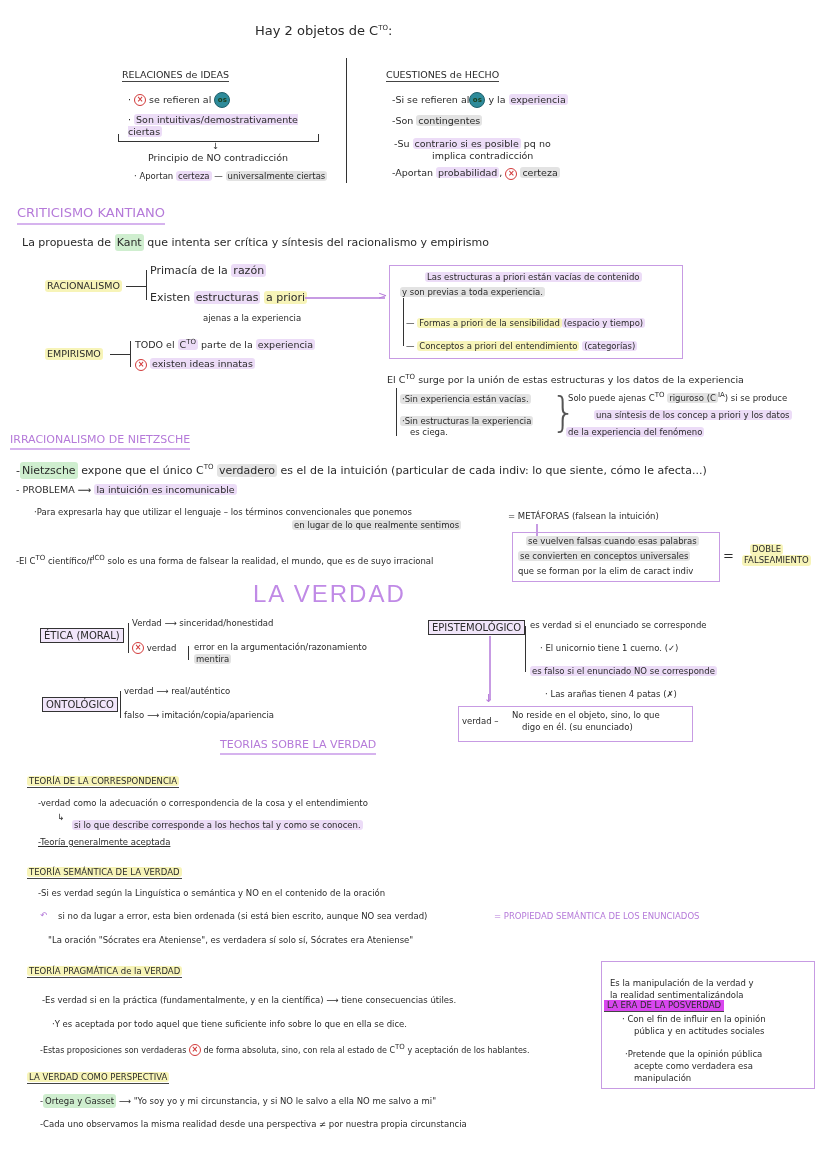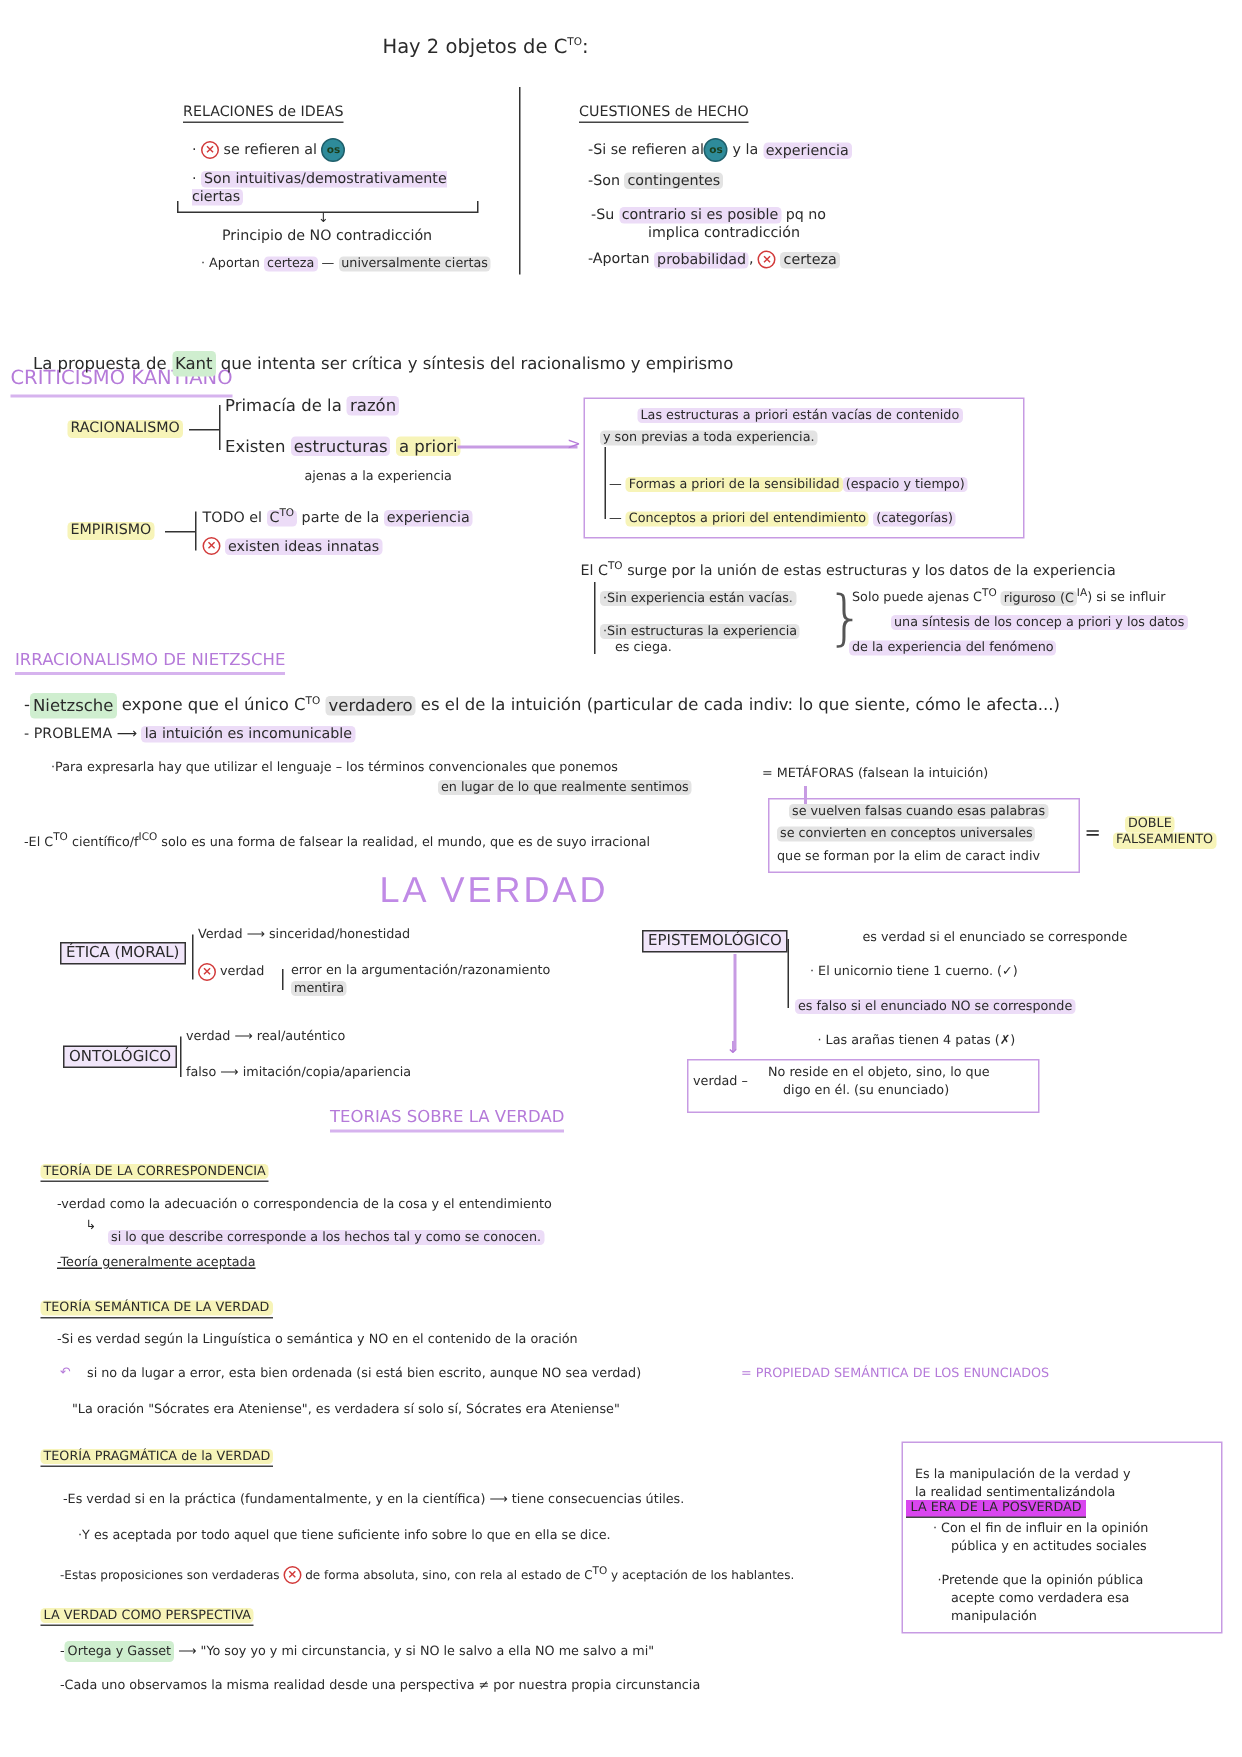--- a/index.html
+++ b/index.html
@@ -66,21 +66,21 @@
 </div>
 <div class="abs s" style="left:394px;top:138px;">
   <span>-Su</span> <span class="hl-p">contrario si es posible</span> <span>pq no</span>
 </div>
 <div class="abs s" style="left:432px;top:150px;">implica contradicción</div>
 <div class="abs s" style="left:392px;top:167px;">
   <span>-Aportan</span> <span class="hl-p">probabilidad</span>,
   <span class="xicon">×</span> <span class="hl-g">certeza</span>
 </div>
 
-<div class="abs lg purple-h underline-p" style="left:7px;top:205px;margin-top:40px;">CRITICISMO KANTIANO</div>
+<div class="abs lg purple-h underline-p" style="left:17px;top:205px;">CRITICISMO KANTIANO</div>
 <div class="abs t" style="left:22px;top:236px;">
   <span>La propuesta de</span> <span class="hl-gr">Kant</span> <span>que intenta ser crítica y síntesis del racionalismo y empirismo</span>
 </div>
 
 <div class="abs s hl-y" style="left:45px;top:280px;">RACIONALISMO</div>
 <div class="hline" style="left:126px;top:286px;width:20px;height:1px;"></div>
 <div class="vline" style="left:146px;top:270px;height:30px;width:1px;"></div>
 <div class="abs t" style="left:150px;top:264px;">
   <span>Primacía de la</span> <span class="hl-p">razón</span>
 </div>
@@ -114,21 +114,21 @@
 
 <div class="abs s" style="left:387px;top:371px;">
   <span>El C</span><sup>TO</sup> <span>surge por la unión de estas estructuras y los datos de la experiencia</span>
 </div>
 <div class="vline" style="left:396px;top:388px;height:48px;width:1px;"></div>
 <div class="abs xs" style="left:400px;top:394px;"><span class="hl-g">·Sin experiencia están vacías.</span></div>
 <div class="abs xs" style="left:400px;top:416px;"><span class="hl-g">·Sin estructuras la experiencia</span></div>
 <div class="abs xs" style="left:410px;top:427px;">es ciega.</div>
 <div class="abs t" style="left:551px;top:388px;font-size:40px;line-height:48px;font-weight:100;color:#555;">}</div>
 <div class="abs xs" style="left:568px;top:390px;">
-  <span>Solo puede ajenas C</span><sup>TO</sup> <span class="hl-g">riguroso (C</span><sup>IA</sup><span>) si se influir</span>
+  <span>Solo puede ajenas C</span><sup>TO</sup> <span class="hl-g">riguroso (C</span><sup>IA</sup><span>) si se produce</span>
 </div>
 <div class="abs xs" style="left:566px;top:410px;margin-left:28px;"><span class="hl-p">una síntesis de los concep a priori y los datos</span></div>
 <div class="abs xs" style="left:566px;top:427px;"><span class="hl-p">de la experiencia del fenómeno</span></div>
 
 <div class="abs t purple-h underline-p" style="left:10px;top:433px;">IRRACIONALISMO DE NIETZSCHE</div>
 <div class="abs t" style="left:16px;top:461px;">
   -<span class="hl-gr">Nietzsche</span> <span>expone que el único C</span><sup>TO</sup> <span class="hl-g">verdadero</span> <span>es el de la intuición (particular de cada indiv: lo que siente, cómo le afecta...)</span>
 </div>
 <div class="abs s" style="left:16px;top:484px;">
   <span>- PROBLEMA ⟶</span> <span class="hl-p">la intuición es incomunicable</span>
@@ -160,21 +160,21 @@
 <div class="abs xs" style="left:194px;top:642px;">error en la argumentación/razonamiento</div>
 <div class="abs xs" style="left:194px;top:654px;"><span class="hl-g">mentira</span></div>
 
 <div class="darkbox abs" style="left:42px;top:697px;">ONTOLÓGICO</div>
 <div class="vline" style="left:120px;top:691px;height:27px;width:1px;"></div>
 <div class="abs xs" style="left:124px;top:686px;">verdad ⟶ real/auténtico</div>
 <div class="abs xs" style="left:124px;top:710px;">falso ⟶ imitación/copia/apariencia</div>
 
 <div class="darkbox abs" style="left:428px;top:620px;">EPISTEMOLÓGICO</div>
 <div class="vline" style="left:525px;top:626px;height:46px;width:1px;"></div>
-<div class="abs xs" style="left:530px;top:620px;margin-left:45px;"><span>es verdad si el enunciado se corresponde</span></div>
+<div class="abs xs" style="left:530px;top:620px;"><span>es verdad si el enunciado se corresponde</span></div>
 <div class="abs xs" style="left:540px;top:643px;">· El unicornio tiene 1 cuerno. (✓)</div>
 <div class="abs xs" style="left:530px;top:666px;"><span class="hl-p">es falso si el enunciado NO se corresponde</span></div>
 <div class="abs xs" style="left:545px;top:689px;">· Las arañas tienen 4 patas (✗)</div>
 <div class="pline" style="left:489px;top:636px;width:1.5px;height:64px;"></div>
 <div class="abs t purple-h" style="left:484px;top:692px;">↓</div>
 <div class="box" style="left:458px;top:706px;width:233px;height:34px;"></div>
 <div class="abs xs" style="left:462px;top:716px;">verdad –</div>
 <div class="abs xs" style="left:512px;top:710px;">No reside en el objeto, sino, lo que</div>
 <div class="abs xs" style="left:522px;top:722px;">digo en él. (su enunciado)</div>
 

